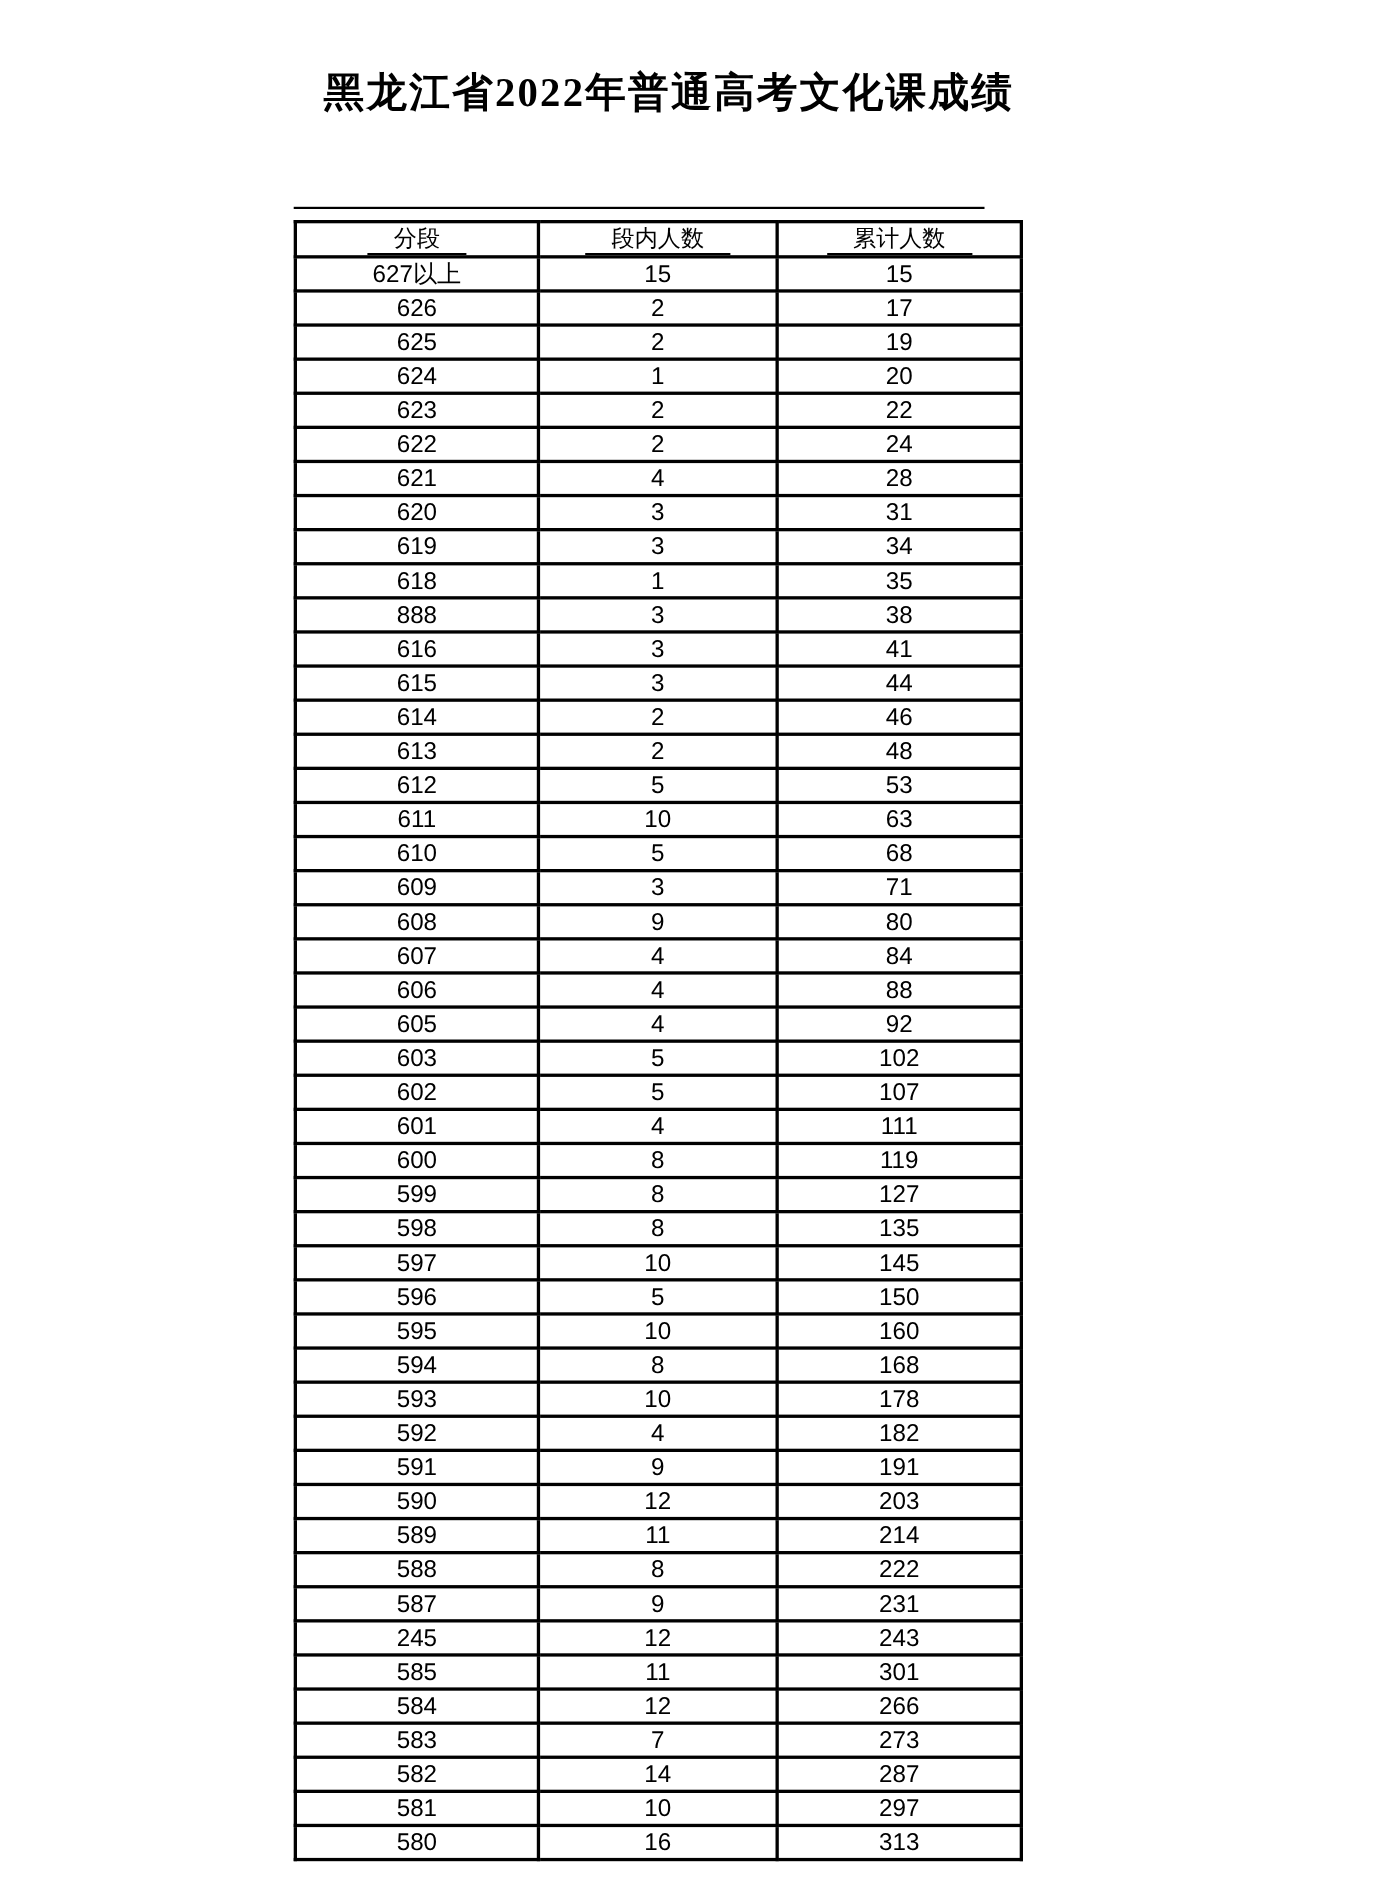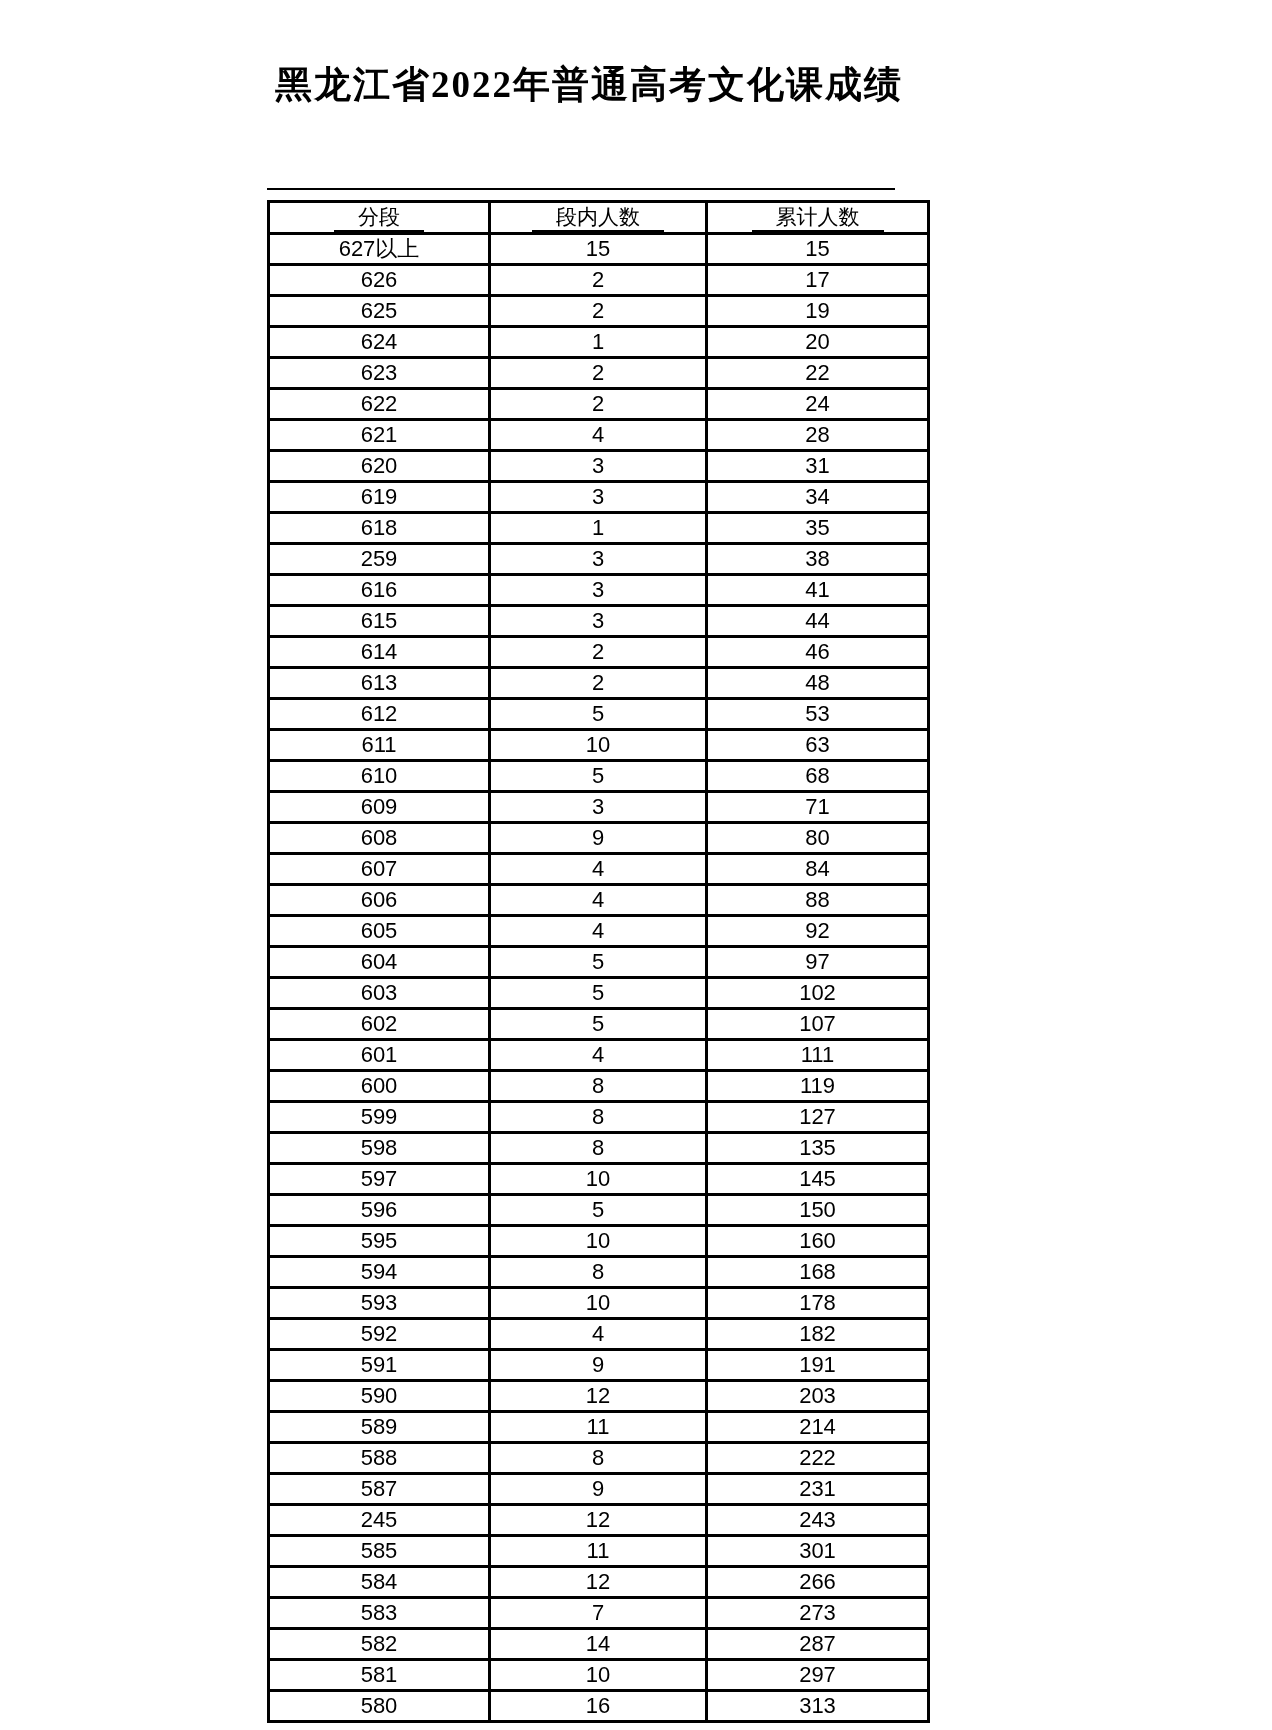--- a/index.html
+++ b/index.html
@@ -16,23 +16,23 @@
   .page {
     position: relative;
     width: 1272px;
     height: 1730px;
     background: #ffffff;
     overflow: hidden;
   }
   .title-block {
     position: absolute;
     top: 62px;
-    left: 275px;
+    left: 262px;
     width: 660px;
-    text-align: left;
+    text-align: right;
     font-family: "Liberation Serif", serif;
     font-weight: bold;
     font-size: 37px;
     line-height: 45px;
     letter-spacing: 2px;
     white-space: nowrap;
   }
   .table-wrap {
     position: absolute;
     top: 188px;
@@ -151,21 +151,21 @@
             <td>619</td>
             <td>3</td>
             <td>34</td>
           </tr>
           <tr>
             <td>618</td>
             <td>1</td>
             <td>35</td>
           </tr>
           <tr>
-            <td>259</td>
+            <td>888</td>
             <td>3</td>
             <td>38</td>
           </tr>
           <tr>
             <td>616</td>
             <td>3</td>
             <td>41</td>
           </tr>
           <tr>
             <td>615</td>
@@ -216,25 +216,20 @@
             <td>606</td>
             <td>4</td>
             <td>88</td>
           </tr>
           <tr>
             <td>605</td>
             <td>4</td>
             <td>92</td>
           </tr>
           <tr>
-            <td>604</td>
-            <td>5</td>
-            <td>97</td>
-          </tr>
-          <tr>
             <td>603</td>
             <td>5</td>
             <td>102</td>
           </tr>
           <tr>
             <td>602</td>
             <td>5</td>
             <td>107</td>
           </tr>
           <tr>

